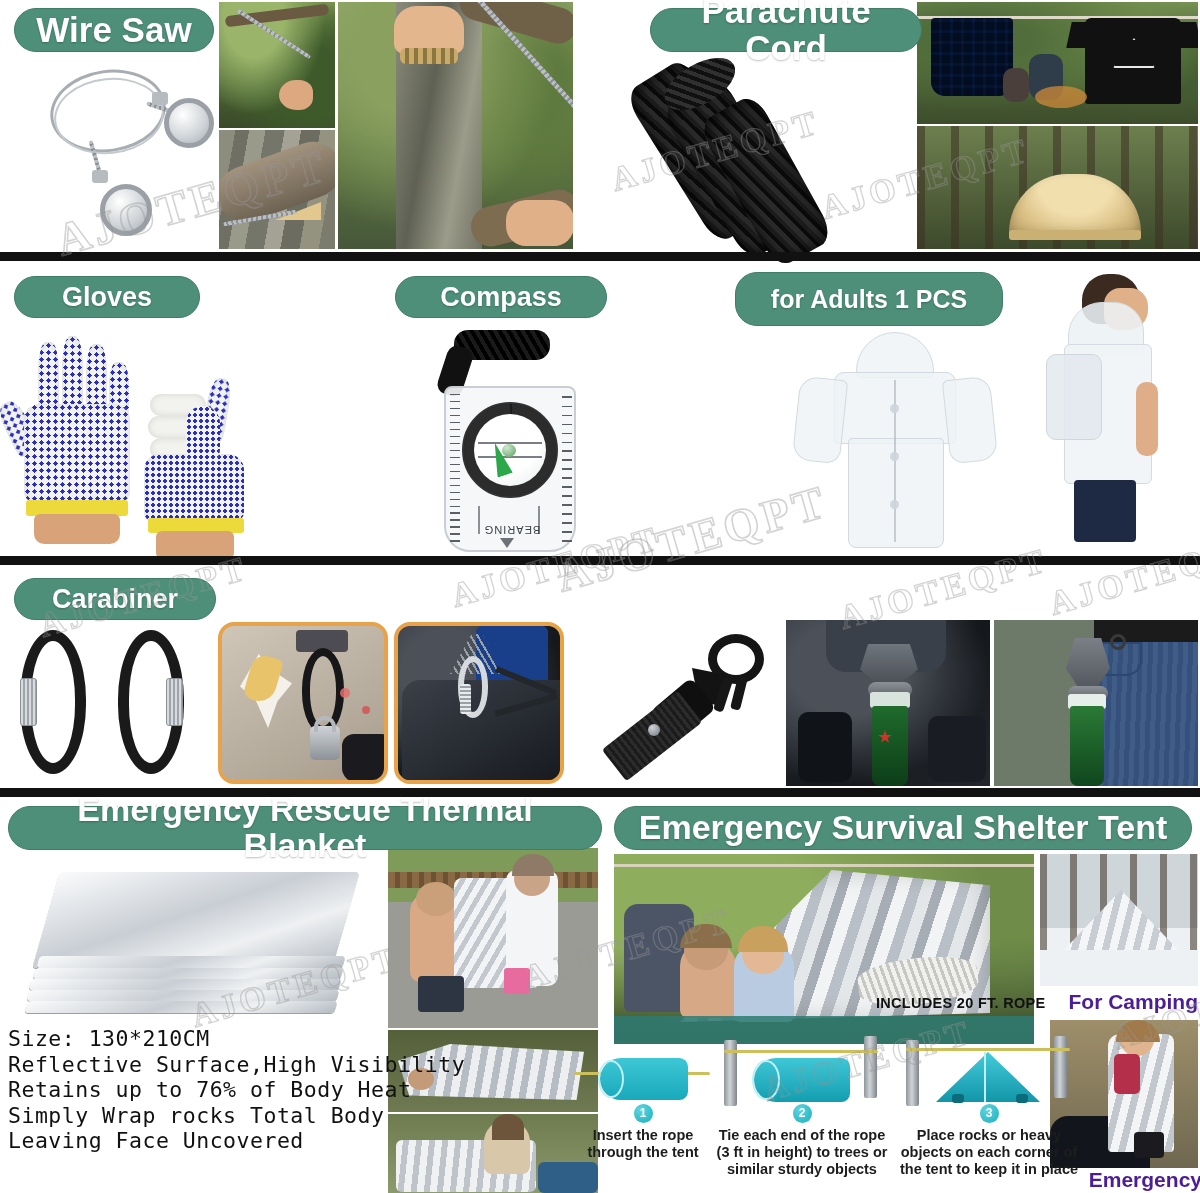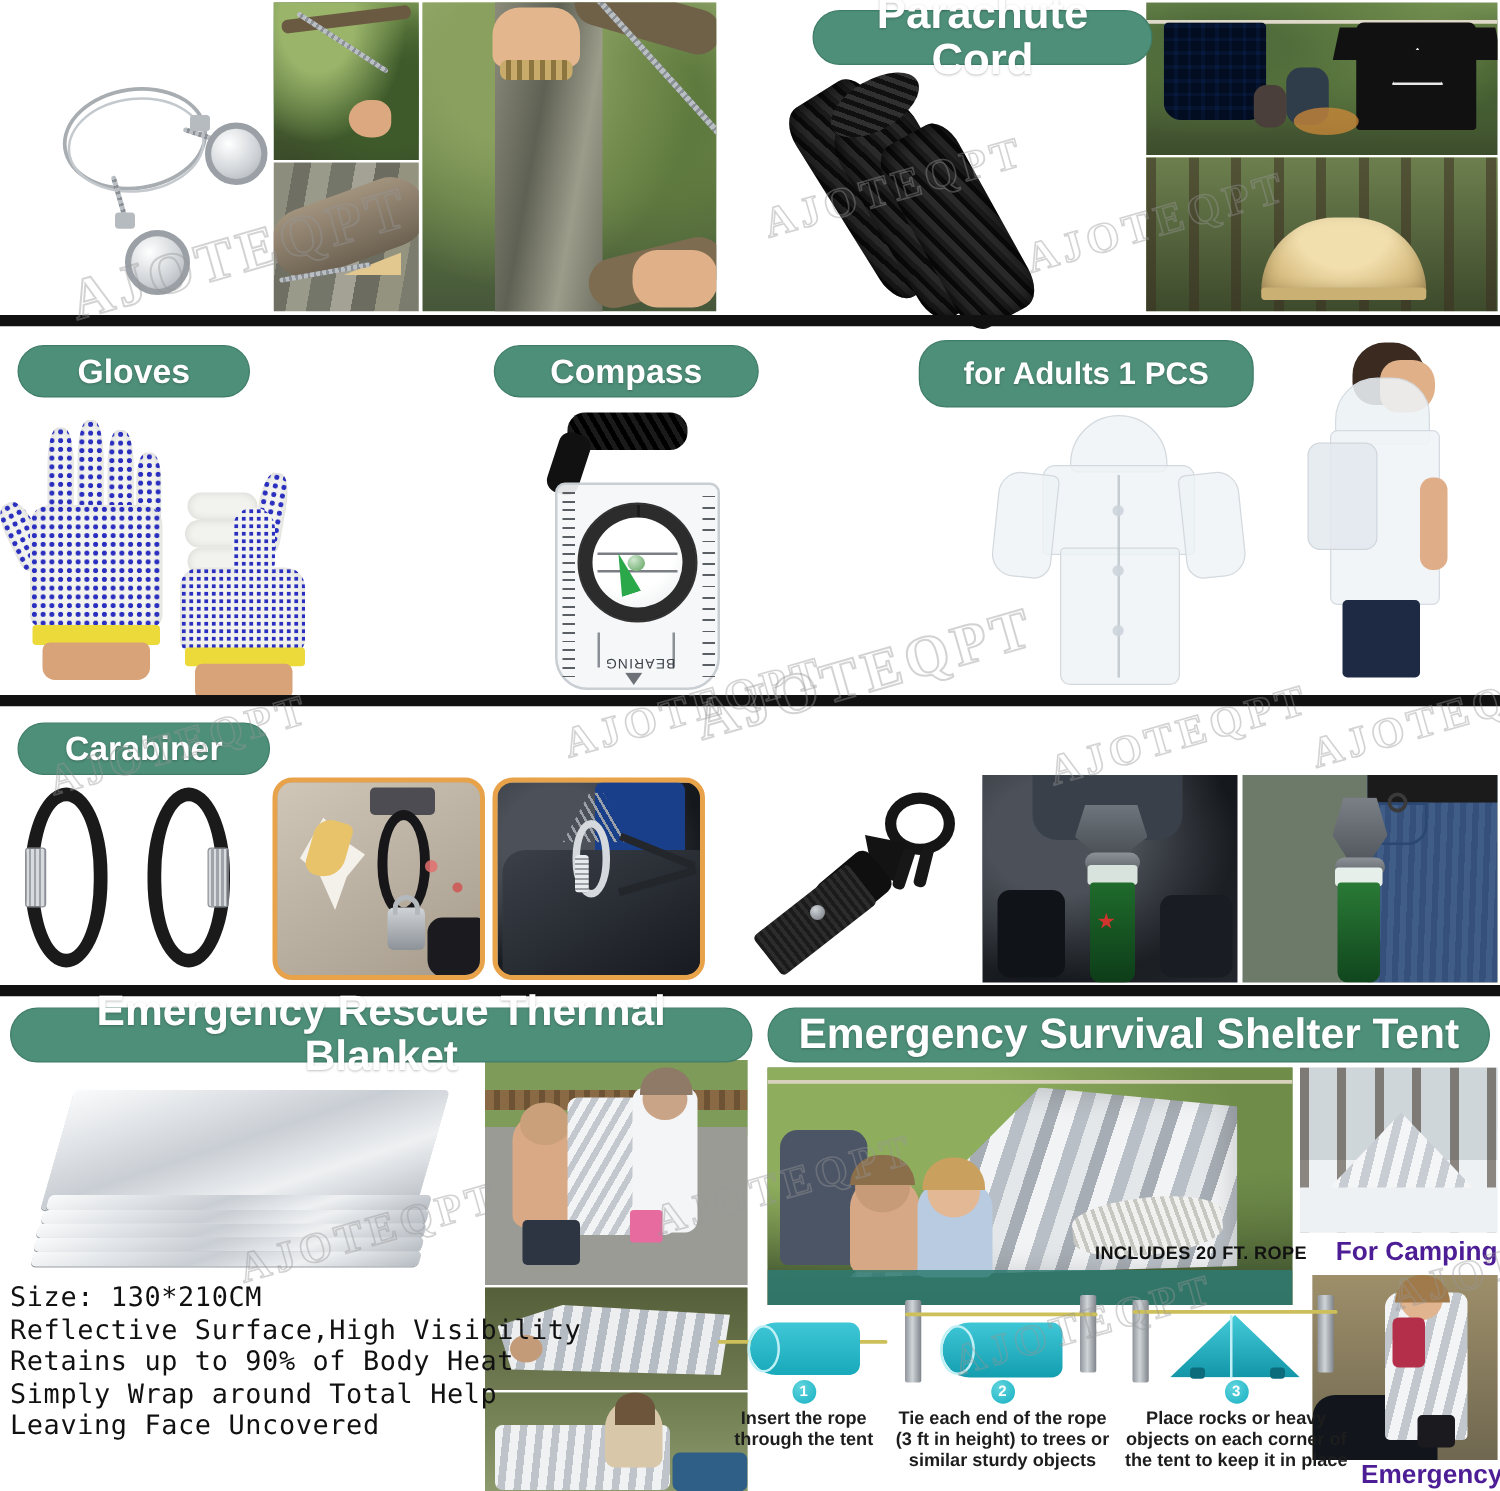--- a/index.html
+++ b/index.html
@@ -178,20 +178,23 @@
                 border-radius:20px;transform:rotate(-14deg);"></div>
     <div class="sawline" style="left:96px;top:40px;width:170px;height:5px;transform:rotate(48deg);"></div>
     <div style="position:absolute;left:56px;top:4px;width:70px;height:48px;background:#e3b68d;
                 border-radius:22px 22px 10px 10px;"></div>
     <div style="position:absolute;left:62px;top:46px;width:58px;height:16px;
                 background:repeating-linear-gradient(90deg,#c8ab6a 0 5px,#8d7540 5px 9px);border-radius:6px;"></div>
     <div style="position:absolute;left:168px;top:198px;width:68px;height:46px;background:#e0b189;
                 border-radius:20px;"></div>
   </div>
 
+  <div class="pill lg" style="left:14px;top:8px;width:200px;height:44px;">
+    <span>Wire Saw</span>
+  </div>
 
   <div style="position:absolute;left:36px;top:62px;width:186px;height:182px;">
     <div style="position:absolute;left:14px;top:8px;width:116px;height:82px;border:3px solid #a8adb2;
                 border-radius:50%;transform:rotate(-8deg);"></div>
     <div style="position:absolute;left:18px;top:16px;width:110px;height:76px;border:2px solid #c4c9ce;
                 border-radius:50%;transform:rotate(-6deg);"></div>
     <div class="sawline" style="left:110px;top:44px;width:30px;transform:rotate(18deg);"></div>
     <div class="ring" style="left:128px;top:36px;width:50px;height:50px;"></div>
     <div class="sawline" style="left:40px;top:96px;width:40px;transform:rotate(74deg);"></div>
     <div class="ring" style="left:64px;top:122px;width:52px;height:52px;"></div>
@@ -555,22 +558,22 @@
                 border-radius:22px 22px 8px 8px;"></div>
     <div style="position:absolute;left:104px;top:0px;width:32px;height:26px;background:#6d553c;
                 border-radius:50% 50% 0 0;"></div>
     <div style="position:absolute;left:150px;top:48px;width:60px;height:31px;background:#2f5f86;
                 border-radius:6px;"></div>
   </div>
 
   <div class="spec" style="left:8px;top:1026px;">
     <div>Size: 130*210CM</div>
     <div>Reflective Surface,High Visibility</div>
-    <div>Retains up to 90% of Body Heat</div>
-    <div>Simply Wrap around Total Help</div>
+    <div>Retains up to 76% of Body Heat</div>
+    <div>Simply Wrap rocks Total Body</div>
     <div>Leaving Face Uncovered</div>
   </div>
 
   <div class="pill lg" style="left:614px;top:806px;width:578px;height:44px;font-size:34px;">
     <span>Emergency Survival Shelter Tent</span>
   </div>
 
   <div class="panel" style="left:614px;top:854px;width:420px;height:190px;background:#6f8a4e;">
     <div class="fg" style="background:
         radial-gradient(ellipse at 14% 22%, #8fae5d 0 26%, transparent 62%),

